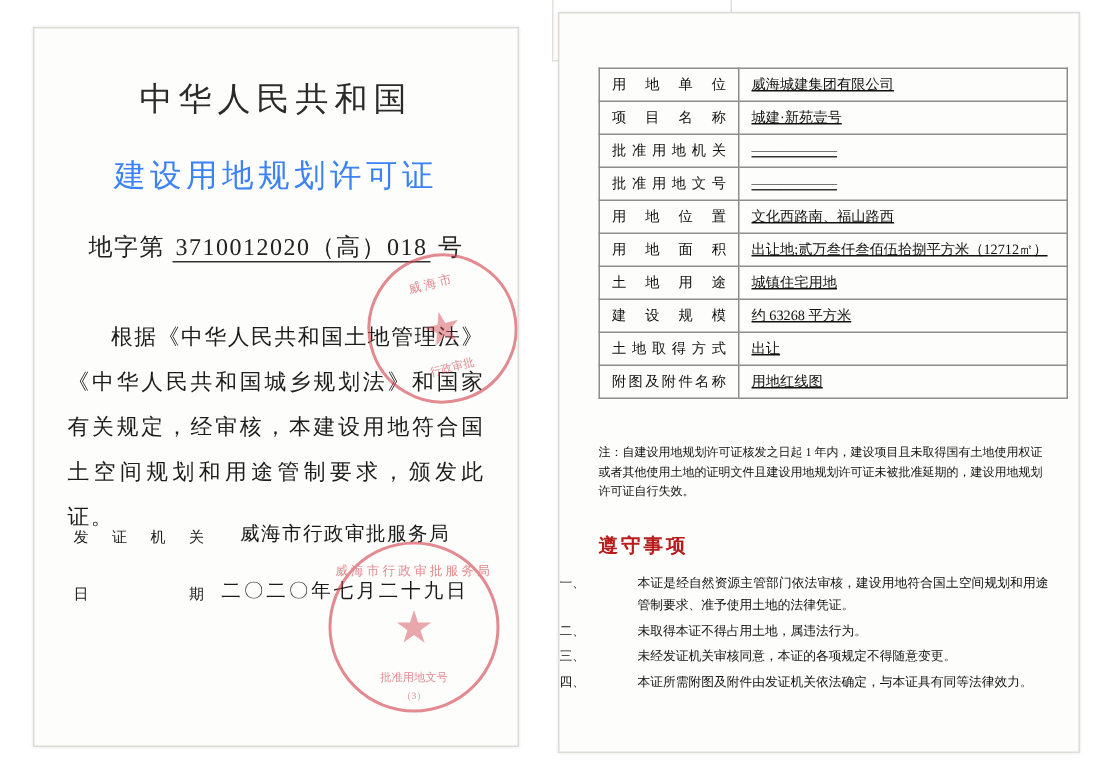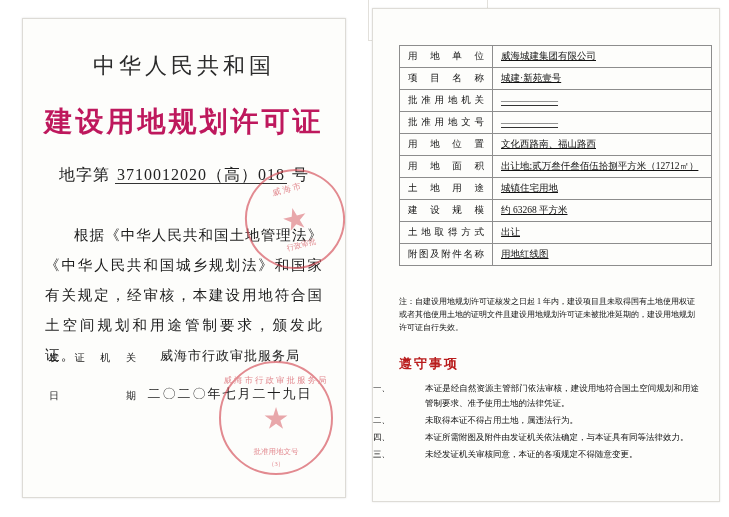--- a/index.html
+++ b/index.html
@@ -27,24 +27,24 @@
   .nation-title{
     text-align:center;
     font-size:22px;
     letter-spacing:4px;
     color:#2b2b2b;
     margin-top:22px;
     font-family:"Liberation Serif","DejaVu Serif",serif;
   }
   .main-title{
     text-align:center;
-    font-size:28px;
-    font-weight:bold;
+    font-size:21px;
+    font-weight:normal;
     letter-spacing:3px;
-    color:#be185d;
+    color:#3b82f6;
     margin-top:22px;
   }
   .cert-no{
     text-align:center;
     font-size:16px;
     margin-top:24px;
     color:#222;
     letter-spacing:1px;
   }
   .cert-no .u{border-bottom:1px solid #333;padding:0 2px;}
@@ -246,21 +246,21 @@
     <div class="rules-title">遵守事项</div>
 
     <div class="rules">
       <p class="hang">
         <span class="num">一、</span><span>本证是经自然资源主管部门依法审核，建设用地符合国土空间规划和用途管制要求、准予使用土地的法律凭证。</span>
       </p>
       <p class="hang">
         <span class="num">二、</span><span>未取得本证不得占用土地，属违法行为。</span>
       </p>
       <p class="hang">
+        <span class="num">三、</span><span>未经发证机关审核同意，本证的各项规定不得随意变更。</span>
+      </p>
+      <p class="hang">
         <span class="num">四、</span><span>本证所需附图及附件由发证机关依法确定，与本证具有同等法律效力。</span>
       </p>
-      <p class="hang">
-        <span class="num">三、</span><span>未经发证机关审核同意，本证的各项规定不得随意变更。</span>
-      </p>
     </div>
   </div>
 
 </div>
 
 </body></html>

